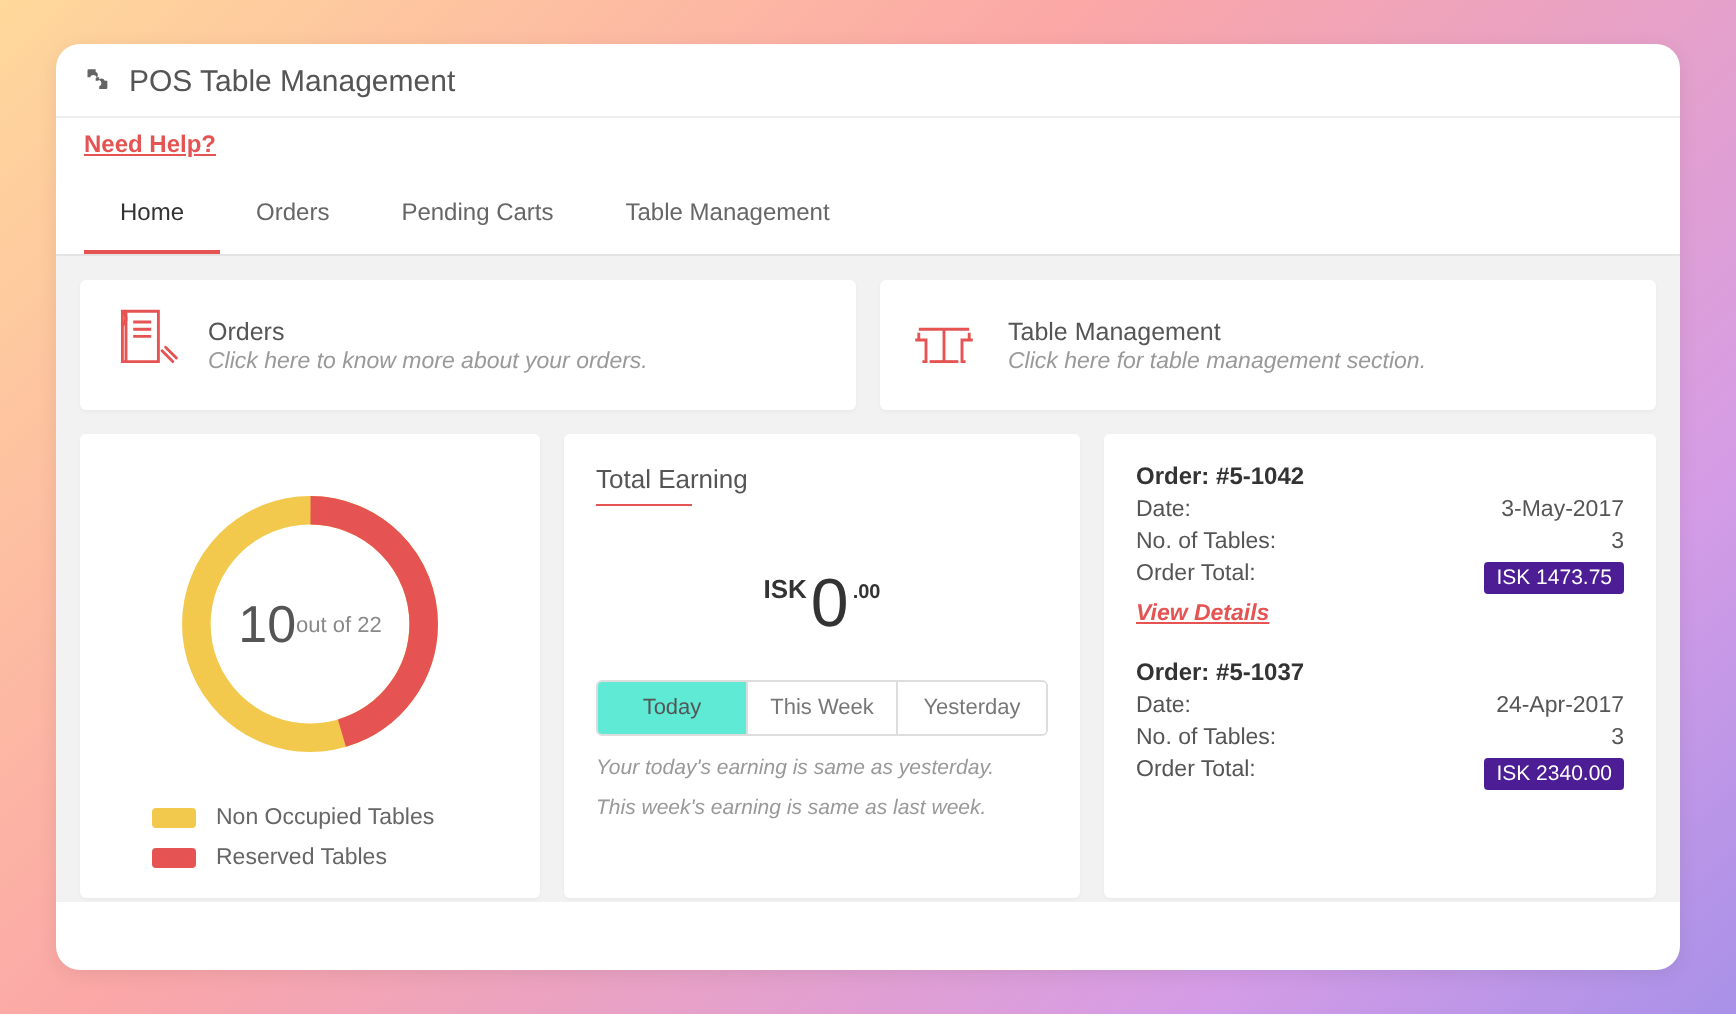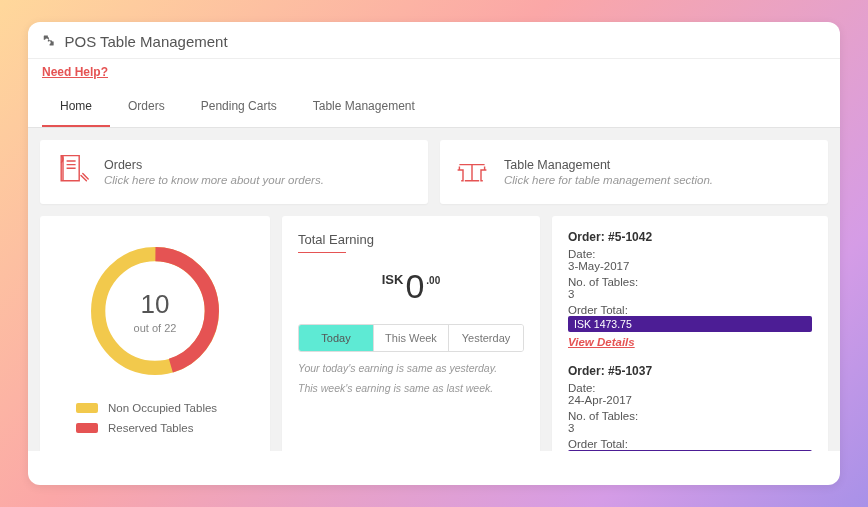--- a/index.html
+++ b/index.html
@@ -116,34 +116,34 @@
   .panel {
     background: #fff;
     border-radius: 3px;
     padding: 14px 16px;
     box-shadow: 0 1px 2px rgba(0,0,0,0.04);
   }
   .donut-panel { width: 230px; text-align: center; }
   .donut-wrap { position: relative; width: 150px; height: 150px; margin: 6px auto 16px; }
   .donut-center {
     position: absolute; top: 0; left: 0; right: 0; bottom: 0;
-    display: flex; flex-direction: column; justify-content: center; align-items: center;
+    display: flex; flex-direction: row; justify-content: center; align-items: center;
   }
   .donut-center .big { font-size: 26px; color: #555; }
   .donut-center .sub { font-size: 11px; color: #888; margin-top: 2px; }
   .legend { text-align: left; padding-left: 20px; }
   .legend-row { display: flex; align-items: center; gap: 10px; font-size: 11.5px; color: #666; margin-top: 8px; }
   .legend-swatch { width: 22px; height: 10px; border-radius: 2px; }
   .earning-panel { width: 258px; }
   .panel-title {
     font-size: 13px; color: #555;
     position: relative;
     display: inline-block;
     padding-bottom: 6px;
-    margin-bottom: 0;
+    margin-bottom: 16px;
   }
   .panel-title::after {
     content: ""; position: absolute; left: 0; bottom: 0;
     width: 48px; border-bottom: 1px solid #e55353;
   }
   .earning-amount { text-align: center; margin: 14px 0 18px; }
   .isk-label { font-size: 13px; font-weight: bold; color: #333; vertical-align: 14px; margin-right: 2px; }
   .isk-whole { font-size: 34px; color: #333; font-weight: 300; }
   .isk-dec { font-size: 10px; font-weight: bold; color: #333; vertical-align: 14px; margin-left: 2px; }
   .period-group {
@@ -155,21 +155,21 @@
     flex: 1; text-align: center;
     font-size: 11px; color: #777;
     padding: 7px 0; cursor: pointer;
     background: #fff;
   }
   .period-btn + .period-btn { border-left: 1px solid #ddd; }
   .period-btn.active { background: #5eead4; color: #555; }
   .note { font-size: 10.5px; color: #999; font-style: italic; margin-top: 8px; }
   .orders-panel { flex: 1; min-width: 0; }
   .order-block { margin-bottom: 14px; }
-  .order-line { display: flex; justify-content: space-between; font-size: 11.5px; color: #555; margin-top: 4px; flex-direction: column; }
+  .order-line { display: flex; justify-content: space-between; font-size: 11.5px; color: #555; margin-top: 4px; }
   .order-head { font-weight: bold; color: #333; font-size: 12px; margin-bottom: 2px; }
   .badge { background: #4c1d95; color: #fff; font-size: 10.5px; padding: 2px 6px; border-radius: 2px; }
   .view-details { color: #e55353; font-size: 11.5px; text-decoration: underline; font-style: italic; font-weight: bold; cursor: pointer; margin-top: 4px; display: inline-block;}
 </style>
 </head>
 <body>
 
 <div class="card">
 
   <div class="title-bar">

